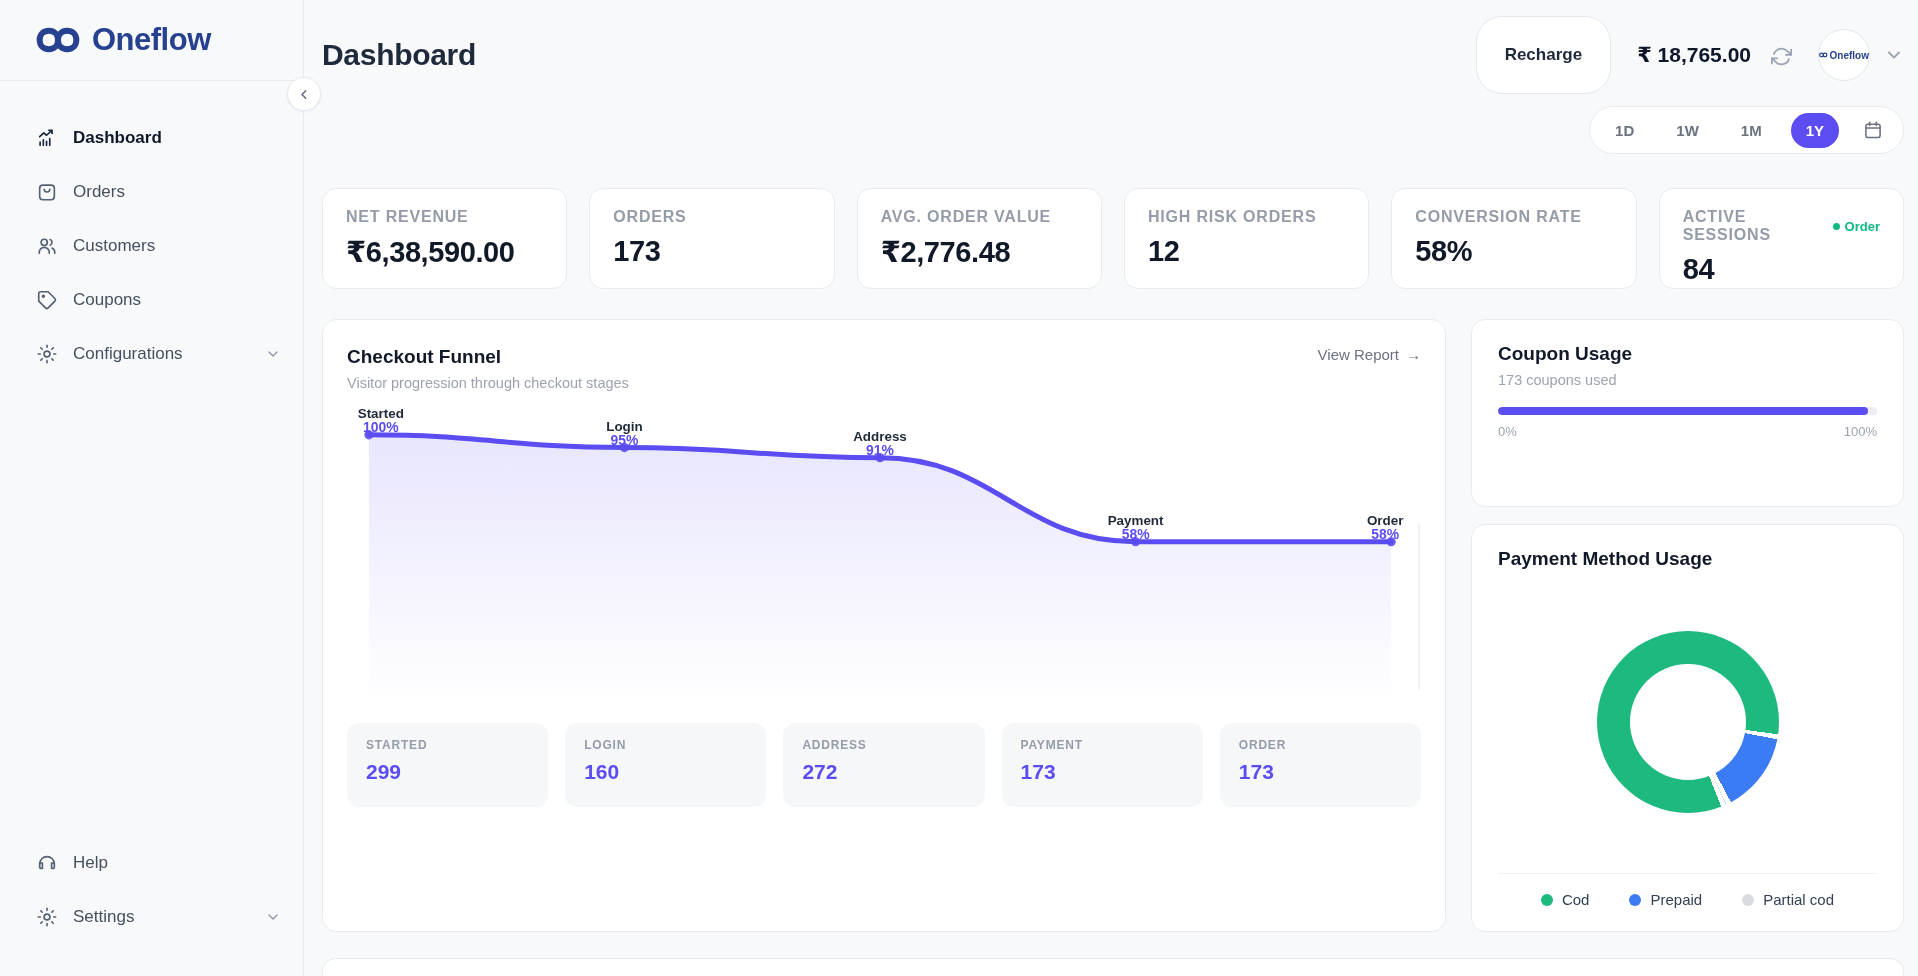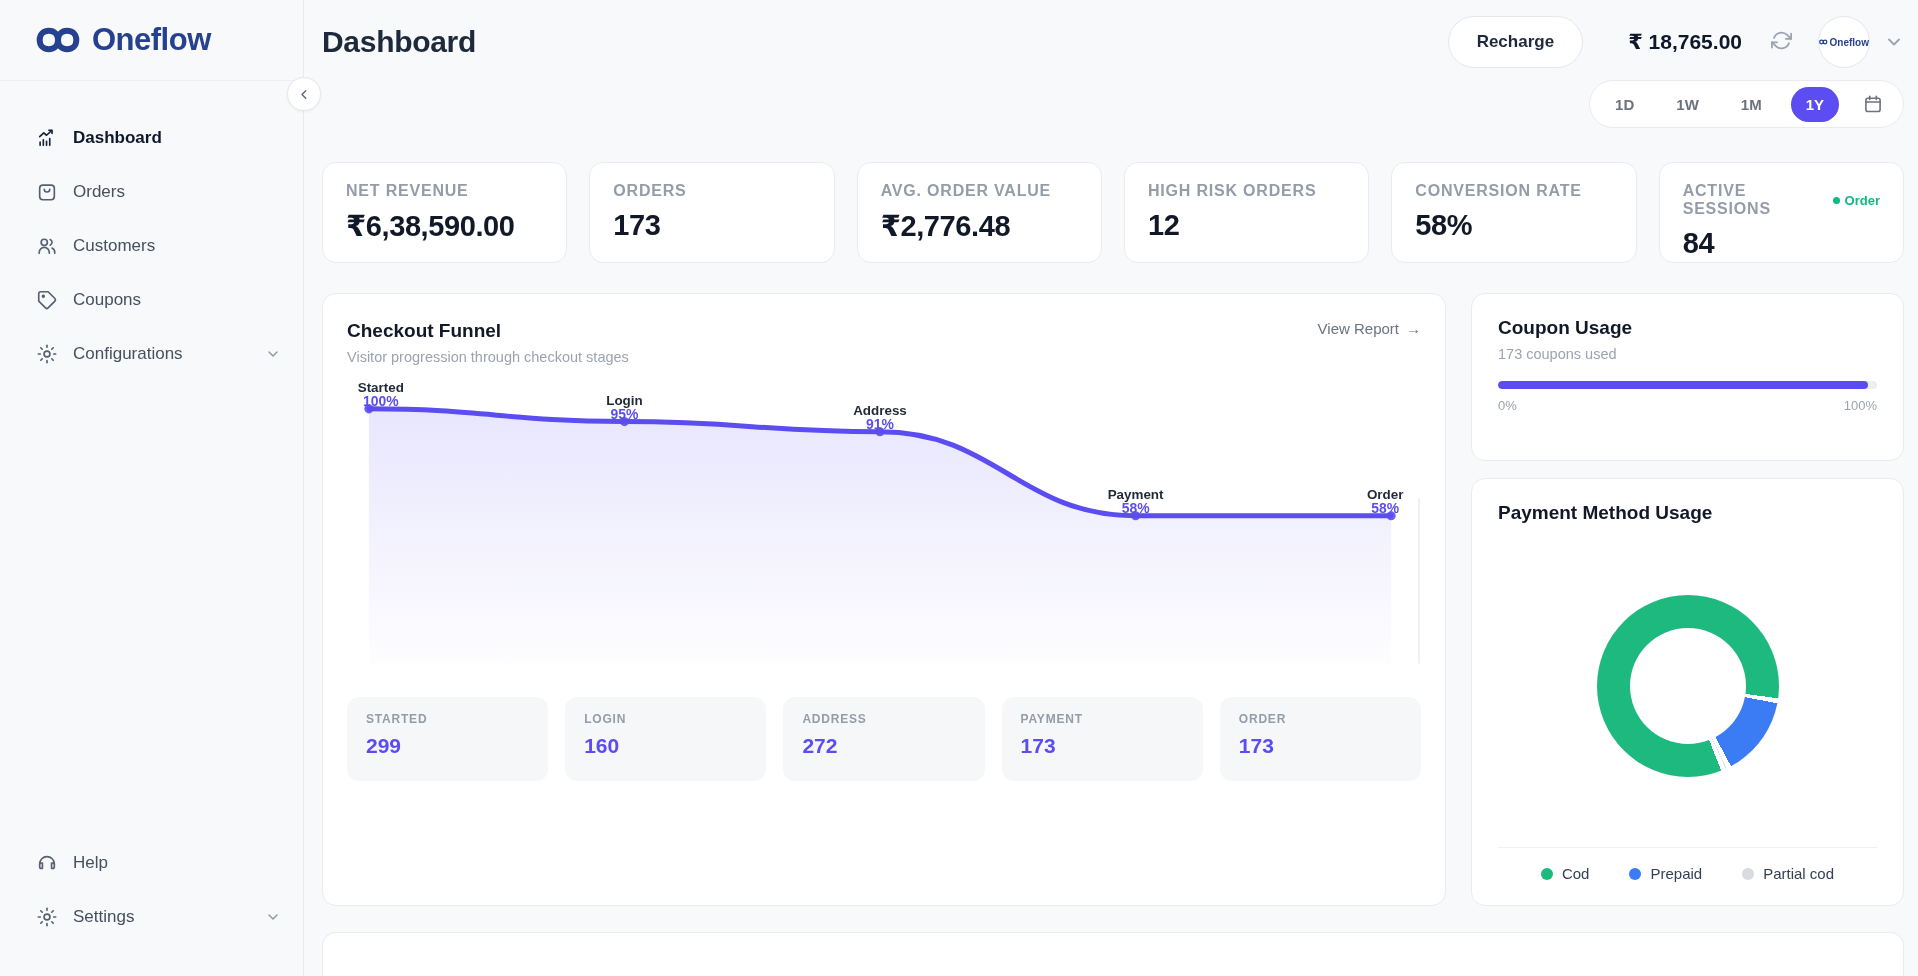--- a/index.html
+++ b/index.html
@@ -28,24 +28,24 @@
   .collapse-btn { position:absolute; left:287px; top:77px; width:34px; height:34px; z-index:5;
                   border-radius:50%; background:#fff; border:1px solid #e6e8ee;
                   display:flex; align-items:center; justify-content:center; color:#5b6472;
                   box-shadow:0 1px 3px rgba(20,30,60,.06); cursor:pointer; }
 
   
   .main { flex:1; padding:0 14px 0 18px; display:flex; flex-direction:column; }
   .topbar { display:flex; align-items:center; padding-top:16px; }
   .page-title { font-size:30px; font-weight:800; color:#1e293b; letter-spacing:-0.3px; }
   .topbar-right { margin-left:auto; display:flex; align-items:center; gap:26px; }
-  .recharge-btn { background:#fff; border:1px solid #e3e7ee; border-radius:26px; padding:15px 28px;
+  .recharge-btn { background:#fff; border:1px solid #e3e7ee; border-radius:26px; padding:28px 28px;
                   font-size:17px; font-weight:600; color:#1e293b; cursor:pointer;
                   font-family:inherit; }
-  .balance-wrap { display:flex; align-items:flex-start; gap:29px;margin-left:19px; }
+  .balance-wrap { display:flex; align-items:flex-end; gap:20px; }
   .balance { font-size:21px; font-weight:800; color:#0f172a; }
   .refresh { color:#9aa3b2; cursor:pointer; display:flex; }
   .avatar-wrap { display:flex; align-items:center; gap:14px; }
   .avatar { width:52px; height:52px; border-radius:50%; background:#fff; border:1px solid #e3e7ee;
             display:flex; align-items:center; justify-content:center; gap:2px; cursor:pointer; }
   .avatar .mini-logo-text { font-size:10px; font-weight:800; color:#25418f; }
   .avatar-chev { color:#9aa3b2; display:flex; cursor:pointer; }
 
   .time-row { display:flex; justify-content:flex-end; margin-top:12px; }
   .time-box { background:#fff; border:1px solid #e9ebf0; border-radius:24px; height:48px;
@@ -74,21 +74,21 @@
   .card-sub { font-size:14.5px; color:#9ca3af; margin-top:7px; }
   .view-report { margin-left:auto; display:flex; align-items:center; gap:7px; color:#6b7280;
                  font-size:15px; cursor:pointer; }
   .funnel-chart { margin-top:14px; }
   .stage-row { display:grid; grid-template-columns:repeat(5,1fr); gap:17px; margin-top:20px; }
   .stage-box { background:#f6f7f9; border-radius:12px; padding:15px 19px; height:84px; }
   .stage-label { font-size:12px; font-weight:700; letter-spacing:.8px; color:#949ca8; }
   .stage-value { font-size:21px; font-weight:800; color:#5b4df1; margin-top:8px; }
 
   .right-col { width:433px; flex:0 0 433px; display:flex; flex-direction:column; gap:17px; }
-  .coupon-card { height:168px; padding:23px 26px; }
+  .coupon-card { height:188px; padding:23px 26px; }
   .progress-track { margin-top:19px; height:8px; border-radius:5px; background:#ededf2; overflow:hidden; }
   .progress-fill { height:100%; border-radius:5px; background:#5b4df1; }
   .progress-labels { display:flex; justify-content:space-between; margin-top:9px;
                      font-size:13px; color:#9ca3af; }
   .payment-card { flex:1; padding:23px 26px; display:flex; flex-direction:column; }
   .donut-area { flex:1; display:flex; align-items:center; justify-content:center; }
   .donut { width:182px; height:182px; border-radius:50%; position:relative; }
   .donut-hole { position:absolute; left:50%; top:50%; width:116px; height:116px; margin:-58px 0 0 -58px;
                 border-radius:50%; background:#fff; }
   .legend-row { border-top:1px solid #eef0f3; padding-top:17px; display:flex; justify-content:center;

